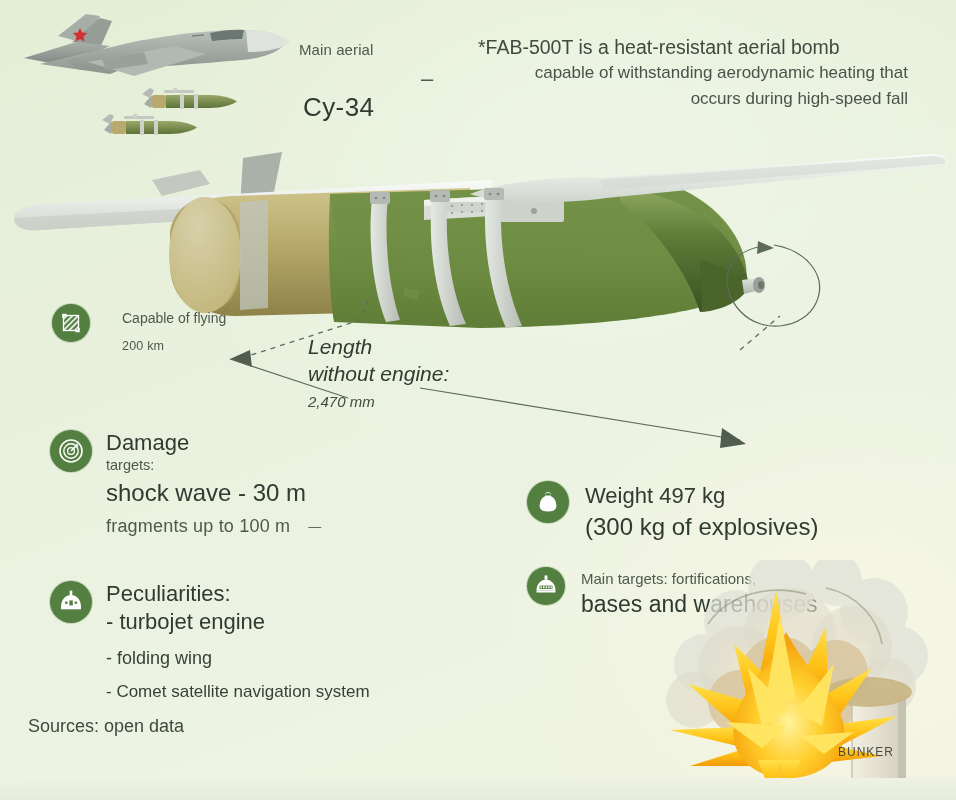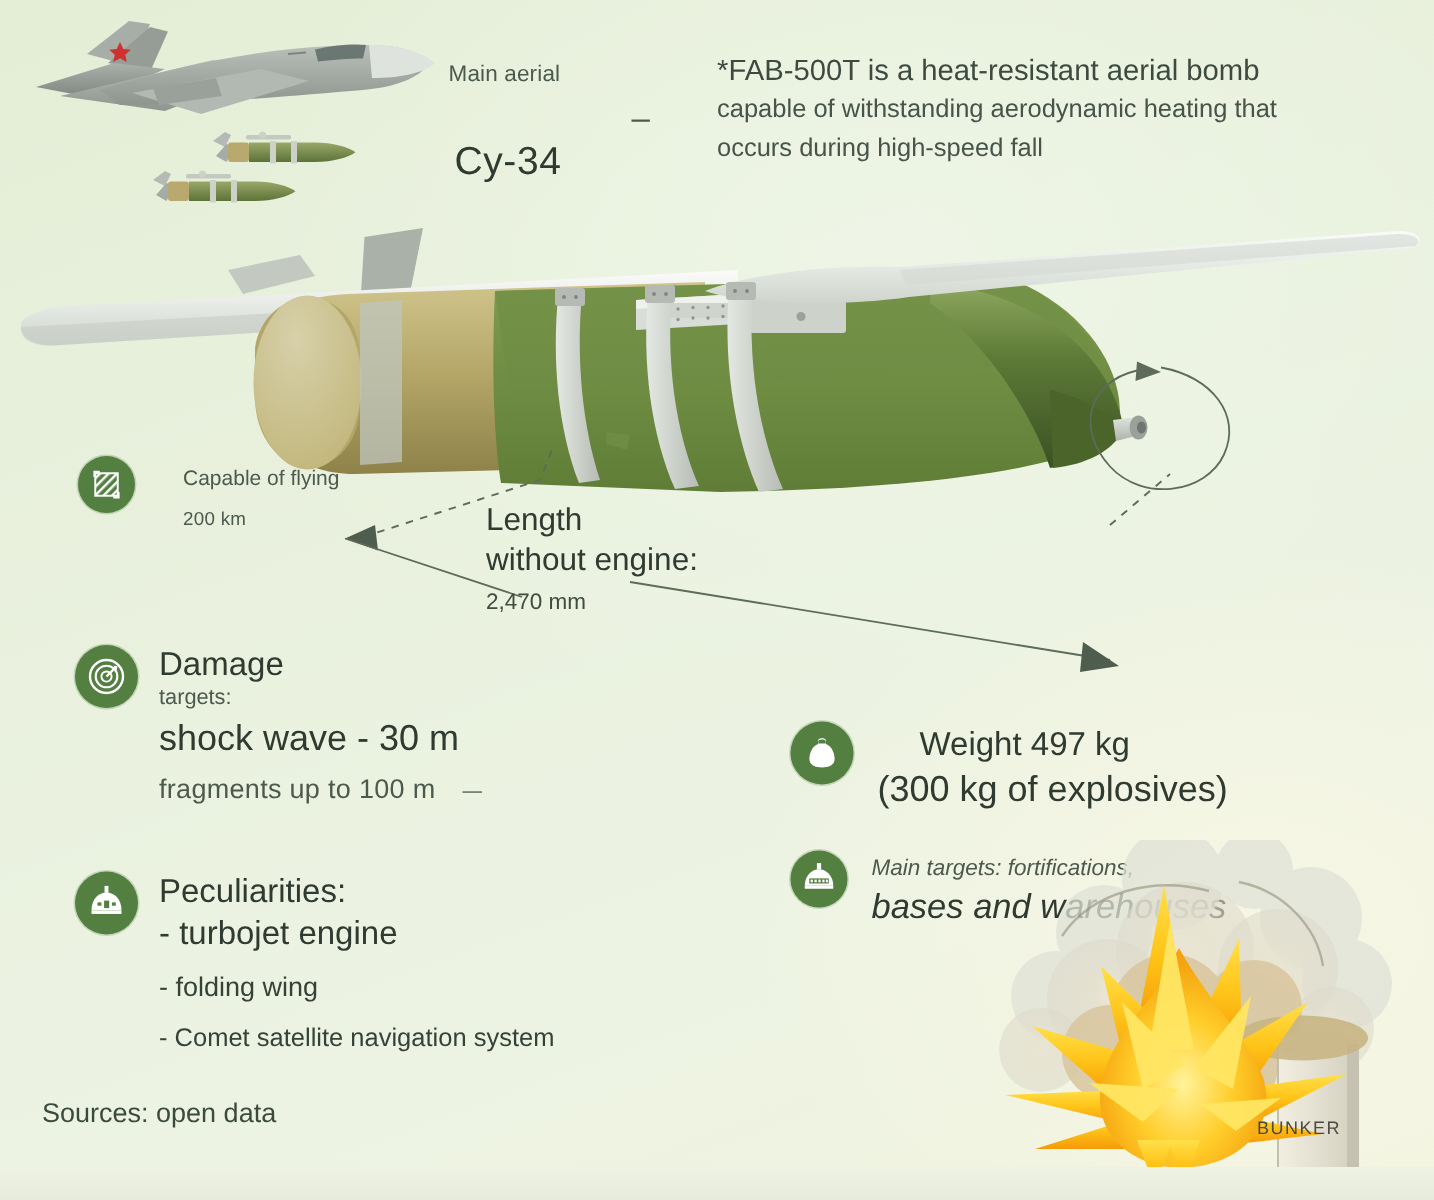--- a/index.html
+++ b/index.html
@@ -20,21 +20,21 @@
   #stage:after{
     content:"";position:absolute;left:0;right:0;bottom:0;height:22px;
     background:linear-gradient(#eef2e2,#e7ebdb);
   }
   .abs{position:absolute;}
 
   
   .t-carrier-label{font-size:15px;color:#4b5a4d;letter-spacing:.1px;}
   .t-carrier-name{font-size:26px;color:#2f3a31;letter-spacing:.4px;}
   .t-note-lead{font-size:19.5px;color:#3d4a3f;line-height:26px;}
-  .t-note-body{font-size:17px;color:#47544a;line-height:26px;}
+  .t-note-body{font-size:17px;color:#47544a;line-height:26px;text-align:right;}
   .t-big{font-size:23px;color:#2f3a31;}
   .t-mid{font-size:19px;color:#354237;}
   .t-small{font-size:13.5px;color:#4c5a4e;}
   .t-tiny{font-size:11.5px;color:#4c5a4e;letter-spacing:.2px;}
   .t-callout{font-size:21px;color:#2f3a31;line-height:27px;}
   .t-callout-sub{font-size:15px;color:#3f4d41;}
 
   
   .icon-circle{
     width:38px;height:38px;border-radius:50%;
@@ -266,21 +266,21 @@
 
     <path class="dash" d="M22 68 L140 30 L148 10"></path>
     <path d="M30 60 L10 69 L32 77 Z" fill="#4f5d4e"></path>
     <path class="solidline" d="M10 69 L128 108"></path>
 
     <path class="dash" d="M520 60 L560 26"></path>
     <path class="solidline" d="M200 98 L520 150"></path>
     <path d="M502 138 L526 154 L500 158 Z" fill="#4f5d4e"></path>
   </svg>
 
-  <div class="abs" style="left:324px;top:333px;">
+  <div class="abs" style="left:308px;top:333px;font-style:italic;">
     <div class="t-callout">Length</div>
     <div class="t-callout">without engine:</div>
     <div class="t-callout-sub" style="margin-top:6px;">2,470 mm</div>
   </div>
 
   <div class="abs" style="left:52px;top:304px;">
     <div style="display:flex;align-items:flex-start;gap:16px;">
       <div class="icon-circle">
         <svg width="24" height="24" viewBox="0 0 24 24">
           <defs>
@@ -348,27 +348,27 @@
     <div style="display:flex;align-items:flex-start;gap:16px;">
       <div class="icon-circle lg">
         <svg width="26" height="26" viewBox="0 0 26 26">
           <path d="M10.5 4.5 C10.5 2.8, 15.5 2.8, 15.5 4.5 L15.5 7 L10.5 7 Z" fill="#fff"></path>
           <path d="M13 6.5 C18.4 6.5, 21.4 12, 21.4 16.8 C21.4 20.6, 18.4 22.6, 13 22.6
                    C7.6 22.6, 4.6 20.6, 4.6 16.8 C4.6 12, 7.6 6.5, 13 6.5 Z" fill="#fff"></path>
           <path d="M10.6 5.2 C10.6 3.6, 15.4 3.6, 15.4 5.2 L15.4 6.6 L10.6 6.6 Z" fill="#537f41"></path>
         </svg>
       </div>
       <div style="padding-top:2px;">
-        <div class="t-big" style="font-size:22px;margin-left:28px;">Weight 497 kg</div>
+        <div class="t-big" style="font-size:22px;">Weight 497 kg</div>
         <div class="t-big" style="font-size:24px;margin-top:4px;">(300 kg of explosives)</div>
       </div>
     </div>
   </div>
 
-  <div class="abs" style="left:527px;top:567px;font-style:italic;">
+  <div class="abs" style="left:527px;top:567px;">
     <div style="display:flex;align-items:flex-start;gap:16px;">
       <div class="icon-circle">
         <svg width="26" height="26" viewBox="0 0 26 26">
           <path d="M3.5 17.5 C3.5 10.5, 8.5 6.5, 13 6.5 C17.5 6.5, 22.5 10.5, 22.5 17.5 Z" fill="#fff"></path>
           <rect x="3.5" y="17.5" width="19" height="2" fill="#fff"></rect>
           <rect x="11.6" y="2.4" width="2.8" height="4.2" fill="#fff"></rect>
           <rect x="6.5" y="12.6" width="13" height="3.4" fill="#537f41"></rect>
           <g fill="#fff">
             <rect x="7.4" y="13.4" width="1.5" height="1.8"></rect>
             <rect x="10" y="13.4" width="1.5" height="1.8"></rect>
@@ -472,17 +472,17 @@
 
       <g fill="url(#flameG)">
         <path d="M128 200 L140 232 L150 204 L160 230 L170 200 Z"></path>
       </g>
 
       <text x="208" y="196" font-family="Liberation Sans, sans-serif" font-size="12" letter-spacing="1" fill="#4a4a40">BUNKER</text>
     </svg>
   </div>
   <div class="abs" style="left:838px;top:749px;font-size:11.5px;letter-spacing:1px;color:#4a4a40;opacity:0;">BUNKER</div>
 
-  <div class="abs" style="left:28px;top:732px;">
+  <div class="abs" style="left:28px;top:716px;">
     <span class="t-mid" style="font-size:18px;color:#3b4a3e;">Sources: open data</span>
   </div>
 
 </div>
 
 </body></html>

